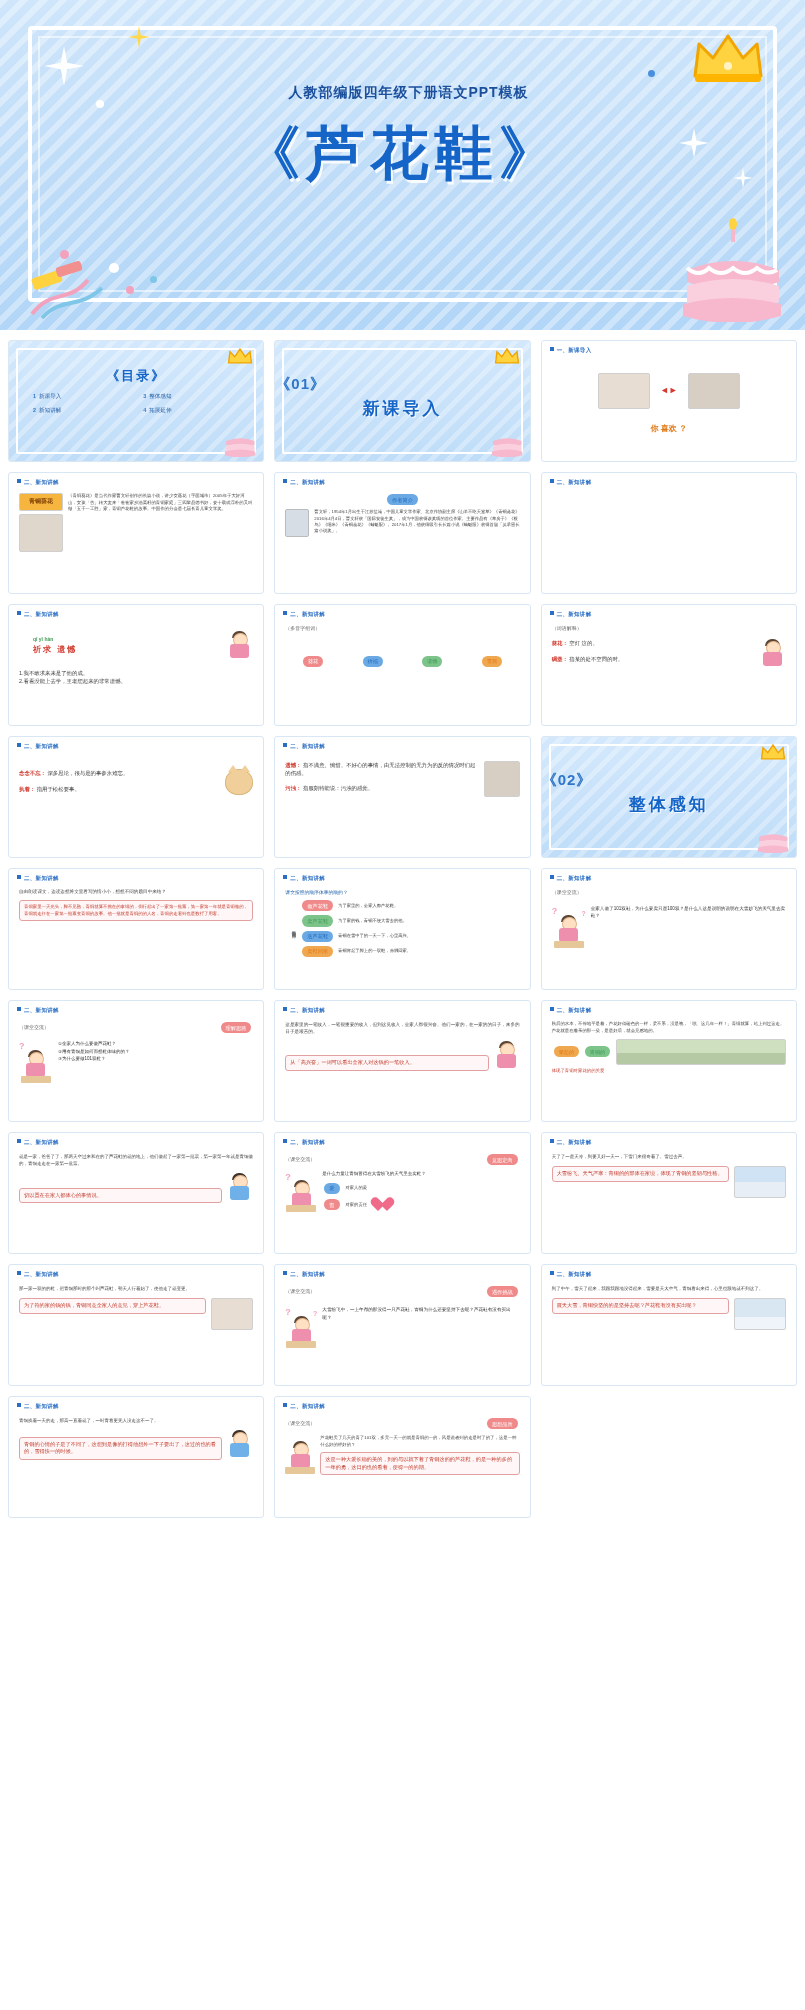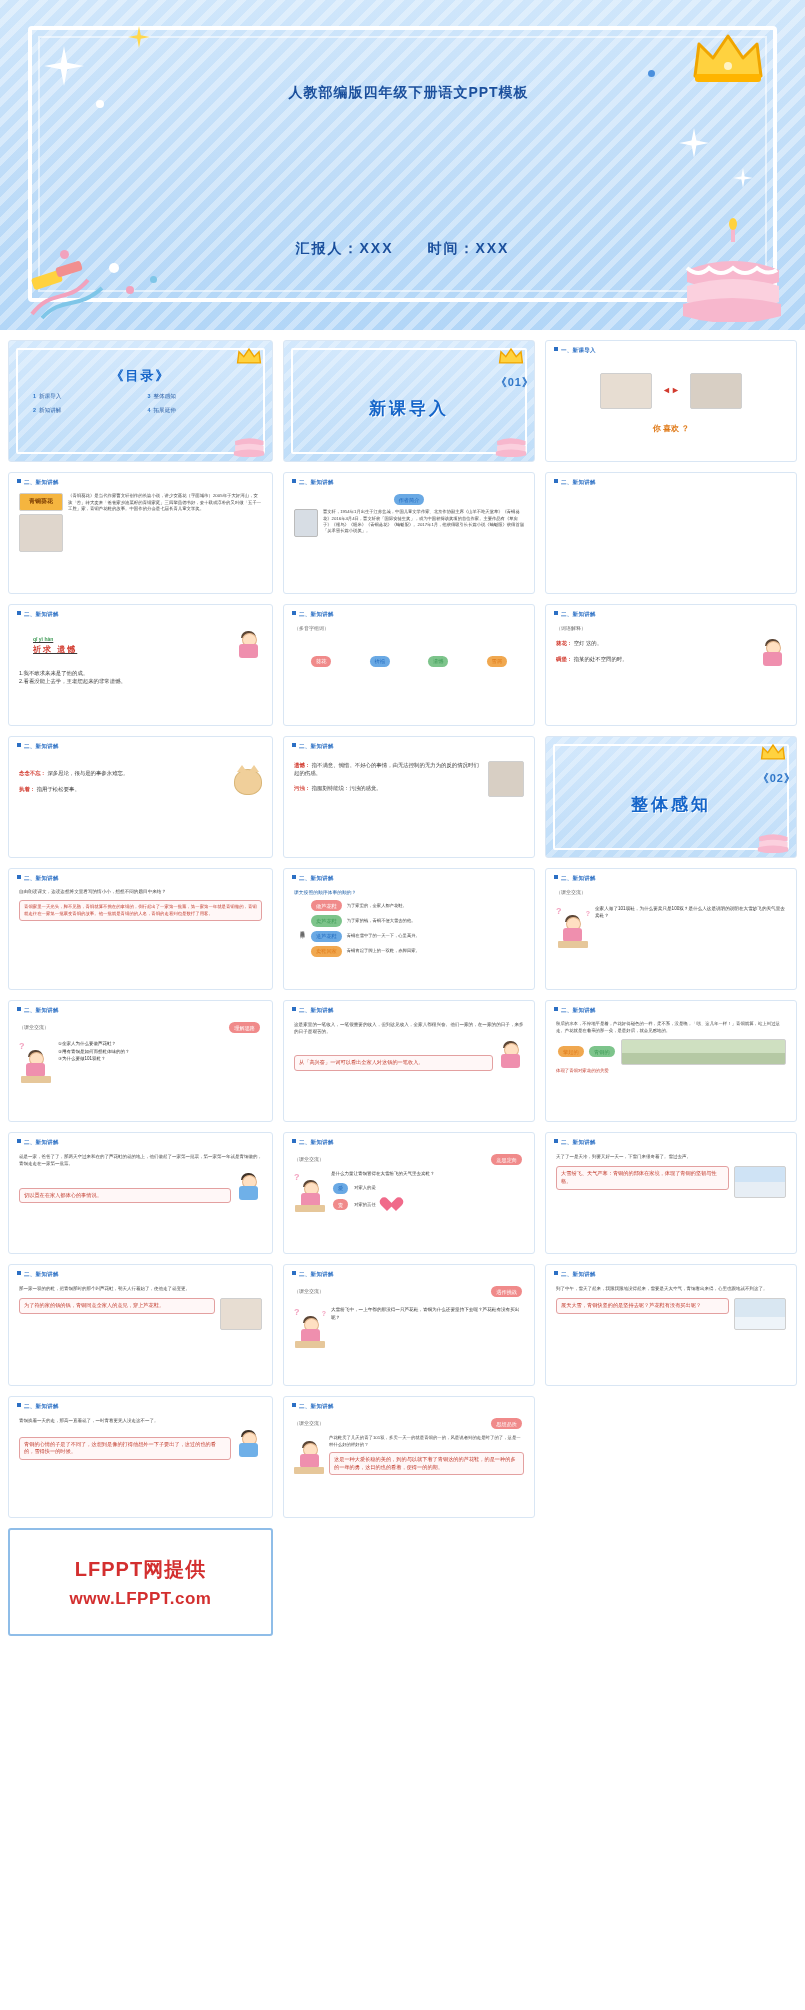--- a/index.html
+++ b/index.html
@@ -109,22 +109,22 @@
   .sec{
     background:
       repeating-linear-gradient(135deg, rgba(255,255,255,.30) 0 5px, rgba(255,255,255,0) 5px 12px),
       linear-gradient(180deg,#d3e8fc,#bfddf8);
   }
   .sec-inner{
     position:absolute;left:7px;top:7px;right:7px;bottom:7px;
     border:2px solid #ffffff;border-radius:2px;
   }
   .sec-num{
-    position:absolute;left:0;right:0;top:34px;text-align:right;
-    font-size:11px;color:#2f76c8;font-weight:bold;letter-spacing:1px;
+    position:absolute;left:0;right:0;top:34px;text-align:left;
+    font-size:15px;color:#2f76c8;font-weight:bold;letter-spacing:1px;
   }
   .sec-name{
     position:absolute;left:0;right:0;top:56px;text-align:center;
     font-size:17px;color:#1565c9;font-weight:bold;letter-spacing:3px;
     text-shadow:1px 1px 0 rgba(255,255,255,.9);
   }
   .mini-crown{position:absolute;right:10px;top:6px;width:26px;height:18px;}
   .mini-cake{position:absolute;right:6px;bottom:4px;width:34px;height:34px;}
 
   
@@ -277,24 +277,21 @@
     <svg style="position:absolute;left:28px;bottom:10px;width:120px;height:86px;" viewBox="0 0 120 86">
       <path d="M4 80 C24 54 40 70 60 46" stroke="#f2a2bd" stroke-width="4" fill="none"></path>
       <path d="M14 84 C34 62 50 76 74 54" stroke="#7fc6e8" stroke-width="4" fill="none"></path>
       <rect x="4" y="40" width="30" height="12" rx="3" fill="#ffd23f" transform="rotate(-18 19 46)"></rect>
       <rect x="28" y="30" width="26" height="10" rx="3" fill="#f28f8f" transform="rotate(-18 41 35)"></rect>
       <circle cx="86" cy="34" r="5" fill="#ffffff"></circle>
       <circle cx="102" cy="56" r="4" fill="#f2a2bd"></circle>
     </svg>
 
     <div class="hero-sub">人教部编版四年级下册语文PPT模板</div>
-    <div class="hero-meta">
-      <span>汇报人：XXX</span>
-      <span>时间：XXX</span>
-    </div>
+    <div class="hero-title">《芦花鞋》</div>
   </div>
 
   <div class="grid">
 
     <div class="slide sec">
       <div class="sec-inner"></div>
       <svg class="mini-crown" viewBox="0 0 74 52">
         <path d="M4 46 L8 14 L22 28 L37 6 L52 28 L66 14 L70 46 Z" fill="#ffd23f" stroke="#f0a500" stroke-width="4"></path>
       </svg>
       <svg class="mini-cake" viewBox="0 0 110 110">
@@ -367,21 +364,21 @@
     </div>
 
     <div class="slide">
       <div class="hdr"><span class="sq"></span><span>二、新知讲解</span></div>
     </div>
 
     <div class="slide">
       <div class="hdr"><span class="sq"></span><span>二、新知讲解</span></div>
       <div class="body">
         <div class="row" style="justify-content:space-between;align-items:center;margin-top:6px;">
-          <div style="padding-left:14px;text-decoration:underline;">
+          <div style="padding-left:14px;">
             <div class="green bold" style="font-size:5px;">qī        yǐ hàn</div>
             <div class="red bold" style="font-size:8px;letter-spacing:2px;">祈求  遗憾</div>
           </div>
           <div class="kid">
             <div class="hair"></div>
               <div class="head"></div>
               <div class="body2"></div>
           </div>
         </div>
         <div style="margin-top:8px;">
@@ -730,22 +727,16 @@
           </div>
           <div style="flex:1;">
             <div style="font-size:4.4px;line-height:1.55;color:#444;">芦花鞋卖了几天的青了101双，多卖一天一的就是青铜的一的，风是说者到的走是时了的了，这是一种什么好的样好的？</div>
             <div class="box" style="margin-top:3px;">这是一种大爱长稳的美的，到的与以就下着了青铜这的的芦花鞋，的是一种的多的一年的勇，这日的也的看着，使得一的的期。</div>
           </div>
         </div>
       </div>
     </div>
 
     <div class="spacerbox"></div>
-    <div>
-      <div class="footer-card">
-        <div class="brand">LFPPT网提供</div>
-        <div class="brand2">www.LFPPT.com</div>
-      </div>
-    </div>
     <div class="spacerbox"></div>
 
   </div>
 </div>
 
 </body></html>

